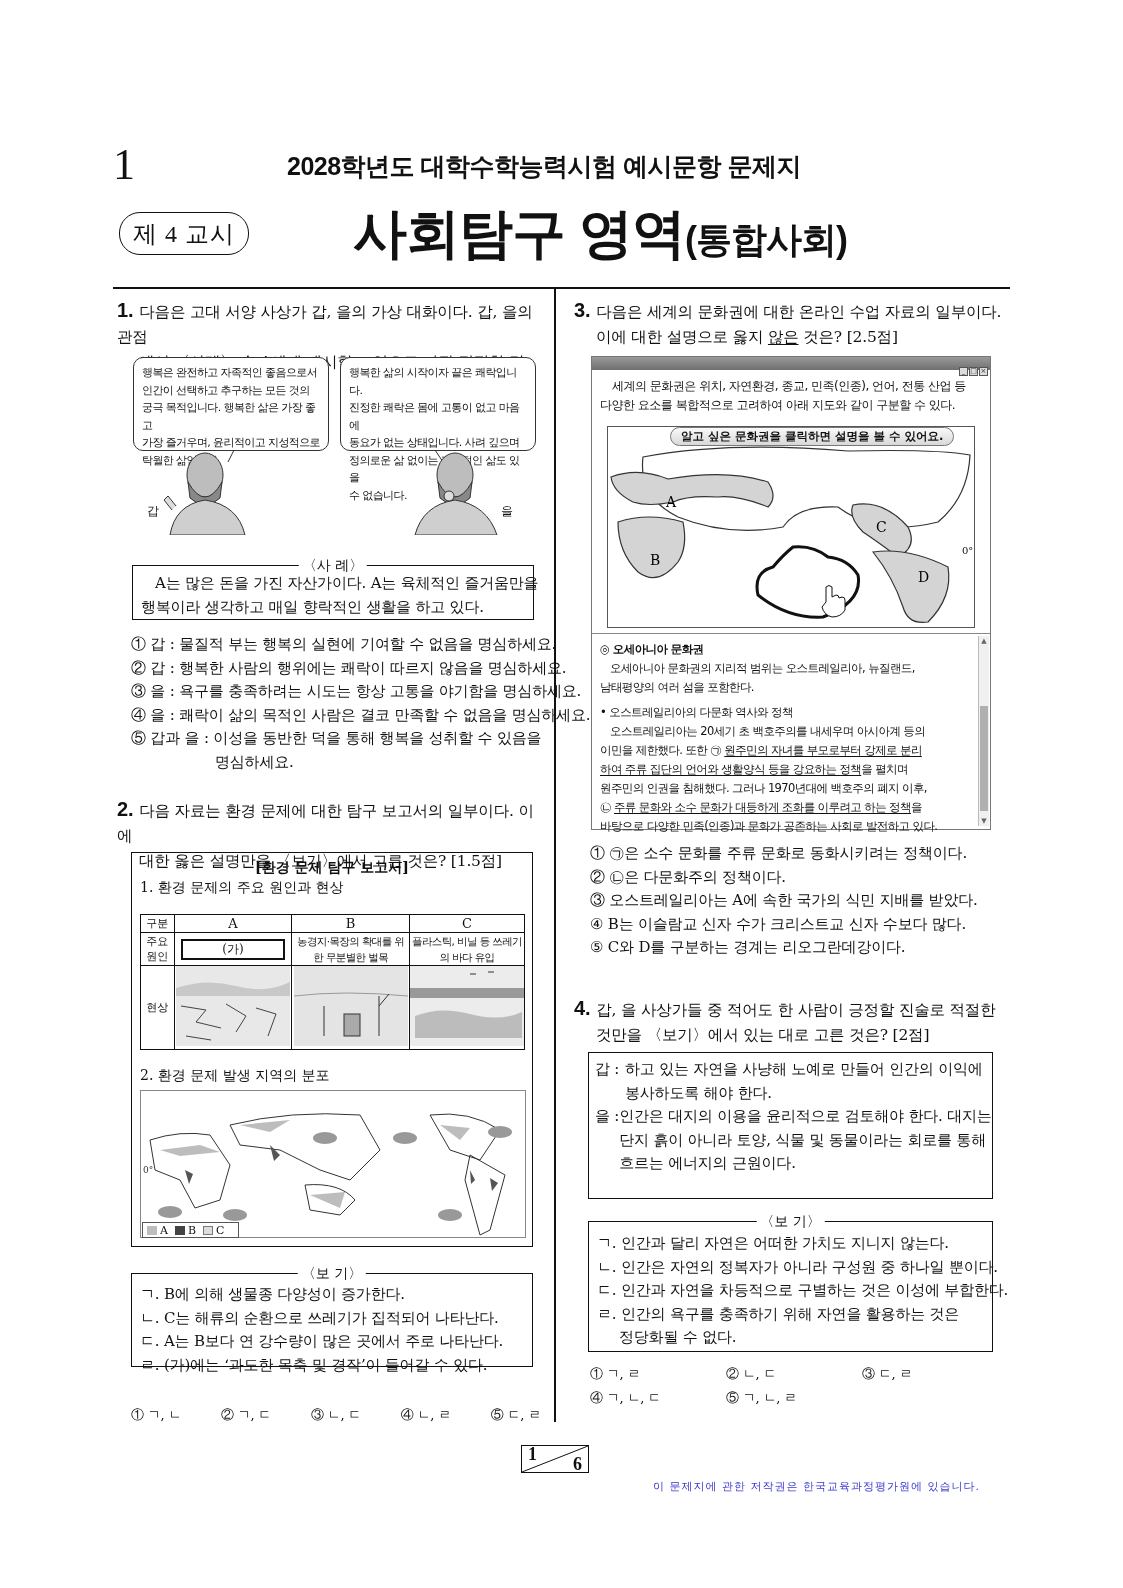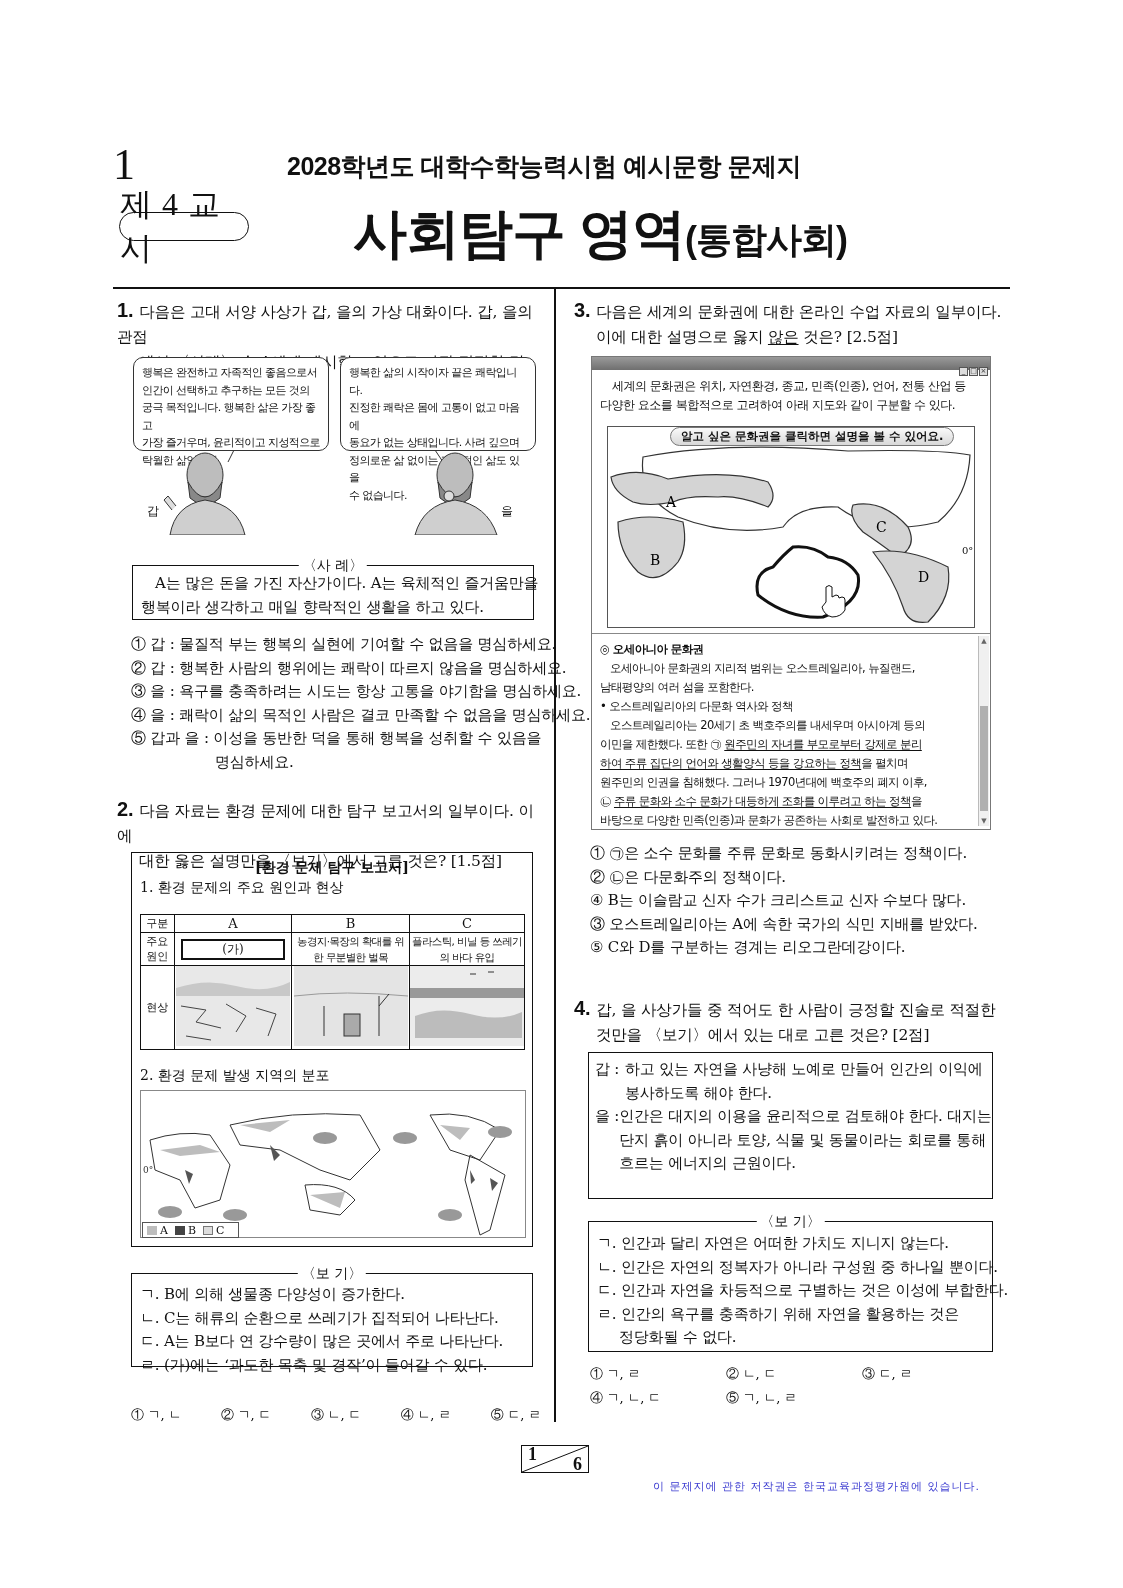--- a/index.html
+++ b/index.html
@@ -4,21 +4,21 @@
 <style>
   * { box-sizing: border-box; margin: 0; padding: 0; }
   html, body { width: 1123px; height: 1588px; background: #fff; }
   body { position: relative; font-family: "DejaVu Serif", "Liberation Serif", serif; color: #111; overflow: hidden; }
   .abs { position: absolute; }
   .sans { font-family: "DejaVu Sans", "Liberation Sans", sans-serif; }
 
   
   #page-num { left: 113px; top: 143px; font-size: 44px; font-family: "Liberation Serif", serif; line-height: 1; }
   #exam-title { left: 287px; top: 150px; font-size: 25px; font-weight: bold; letter-spacing: -0.5px; font-family: "Liberation Sans", sans-serif; }
-  #period-badge { left: 119px; top: 212px; width: 130px; height: 29px; border: 1.5px solid #111; border-radius: 21px; font-size: 32px; display:flex; align-items:center; justify-content:center; font-family:"Liberation Serif", serif; letter-spacing: 1px; }
+  #period-badge { left: 119px; top: 212px; width: 130px; height: 43px; border: 1.5px solid #111; border-radius: 21px; font-size: 24px; display:flex; align-items:center; justify-content:center; font-family:"Liberation Serif", serif; letter-spacing: 1px; }
   #subject-title { left: 317px; top: 198px; font-family: "Liberation Sans", sans-serif; font-weight: bold; margin-left: 36px; }
   #subject-title .big { font-size: 54px; letter-spacing: -1px; }
   #subject-title .small { font-size: 36px; letter-spacing: -1px; }
   #header-rule { left: 113px; top: 287px; width: 897px; height: 2px; background: #111; }
   #col-divider { left: 554px; top: 289px; width: 1.5px; height: 1133px; background: #111; }
 
   .q-head { font-size: 15.5px; line-height: 25px; letter-spacing: -0.2px; }
   .q-num { font-weight: bold; font-size: 20px; font-family: "Liberation Sans", sans-serif; margin-right: 6px; }
   .q-indent { padding-left: 22px; }
   .choice { font-size: 15px; line-height: 23.5px; letter-spacing: -0.2px; white-space: nowrap; }
@@ -233,41 +233,41 @@
       </g>
     </svg>
   </div>
   <div class="abs" style="left:370px; top:188px; font-size:10px;">0°</div>
 
   <div style="position:absolute; left:0; top:276px; width:398px; height:196px; border-top:1px solid #888;">
     <div class="sans" style="position:absolute; left:8px; top:6px; width:374px; font-size:11.5px; line-height:19px; letter-spacing:-0.6px;">
       <div style="font-weight:bold;">◎ 오세아니아 문화권</div>
       <div style="padding-left:10px;">오세아니아 문화권의 지리적 범위는 오스트레일리아, 뉴질랜드,</div>
       <div>남태평양의 여러 섬을 포함한다.</div>
-      <div style="">• 오스트레일리아의 다문화 역사와 정책</div>
+      <div style="margin-top:6px;">• 오스트레일리아의 다문화 역사와 정책</div>
       <div style="padding-left:10px;">오스트레일리아는 20세기 초 백호주의를 내세우며 아시아계 등의</div>
       <div><span>이민을 제한했다. 또한 ㉠ </span><span class="ul">원주민의 자녀를 부모로부터 강제로 분리</span></div>
       <div><span class="ul">하여 주류 집단의 언어와 생활양식 등을 강요하는 정책</span><span>을 펼치며</span></div>
       <div>원주민의 인권을 침해했다. 그러나 1970년대에 백호주의 폐지 이후,</div>
       <div><span>㉡ </span><span class="ul">주류 문화와 소수 문화가 대등하게 조화를 이루려고 하는 정책</span><span>을</span></div>
       <div>바탕으로 다양한 민족(인종)과 문화가 공존하는 사회로 발전하고 있다.</div>
     </div>
     <div style="position:absolute; right:1px; top:2px; width:11px; height:190px; background:#f0f0f0; border-left:1px solid #bbb;">
       <div style="height:10px; font-size:7px; line-height:10px; text-align:center; color:#666; font-family:'DejaVu Sans',sans-serif;">▲</div>
       <div style="position:absolute; top:70px; left:1px; width:8px; height:105px; background:#b0b0b0;"></div>
       <div style="position:absolute; bottom:0; width:10px; height:10px; font-size:7px; line-height:10px; text-align:center; color:#666; font-family:'DejaVu Sans',sans-serif;">▼</div>
     </div>
   </div>
 </div>
 
 <div class="abs" style="left:590px; top:842px; width:410px;">
   <div class="choice">① ㉠은 소수 문화를 주류 문화로 동화시키려는 정책이다.</div>
   <div class="choice">② ㉡은 다문화주의 정책이다.</div>
+  <div class="choice">③ 오스트레일리아는 A에 속한 국가의 식민 지배를 받았다.</div>
   <div class="choice">④ B는 이슬람교 신자 수가 크리스트교 신자 수보다 많다.</div>
-  <div class="choice">③ 오스트레일리아는 A에 속한 국가의 식민 지배를 받았다.</div>
   <div class="choice">⑤ C와 D를 구분하는 경계는 리오그란데강이다.</div>
 </div>
 
 <div class="abs q-head" style="left:574px; top:996px; width:430px;">
   <div><span class="q-num">4.</span><span>갑, 을 사상가들 중 적어도 한 사람이 긍정할 진술로 적절한</span></div>
   <div class="q-indent">것만을 〈보기〉에서 있는 대로 고른 것은? [2점]</div>
 </div>
 
 <div class="abs box" style="left:588px; top:1052px; width:405px; height:147px; padding:5px 6px;">
   <div style="display:flex;">

